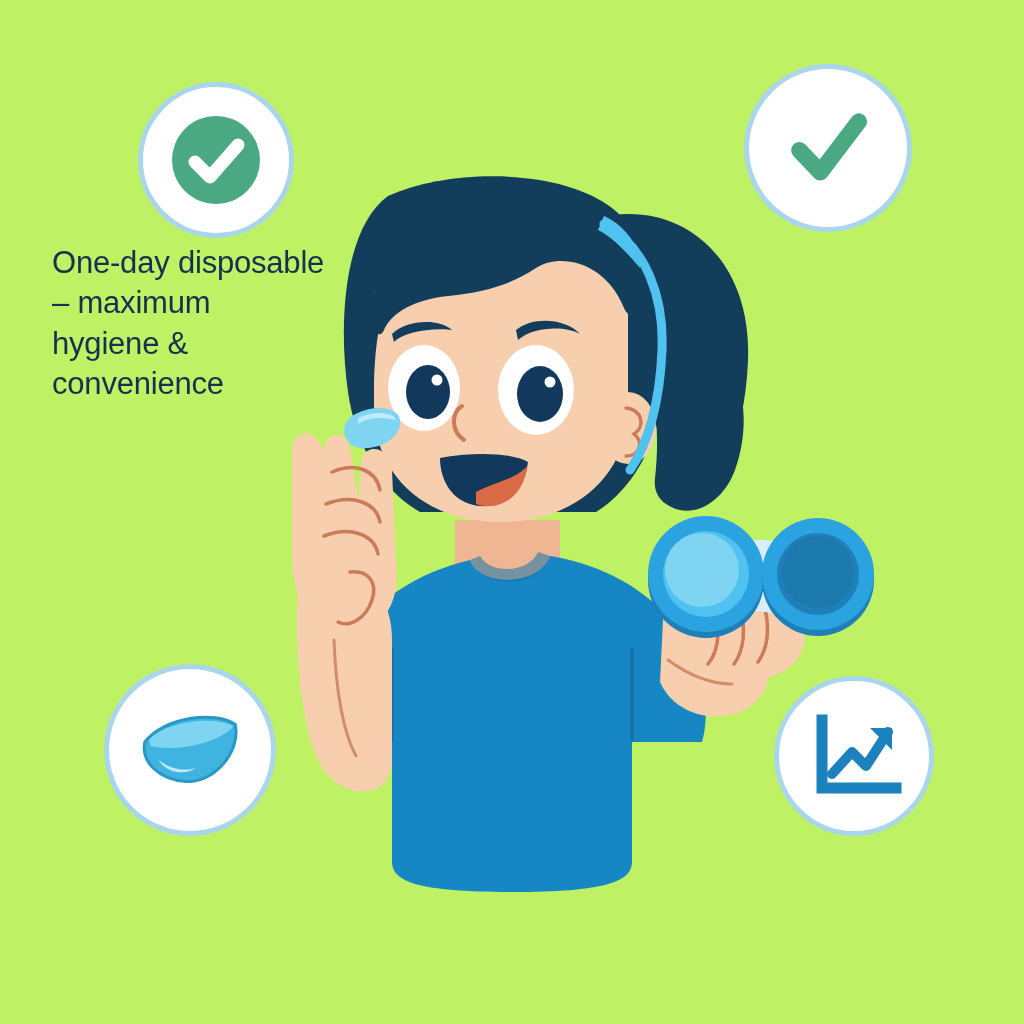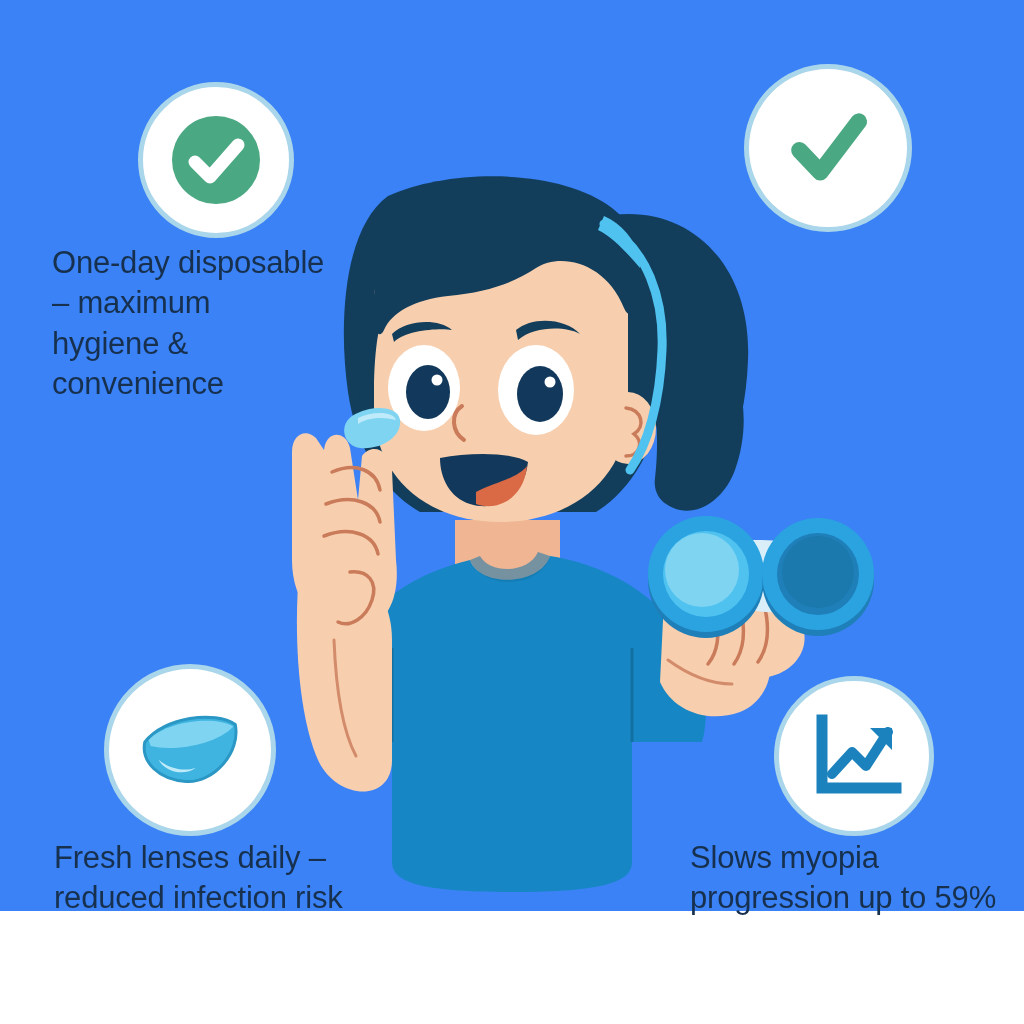--- a/index.html
+++ b/index.html
@@ -1,22 +1,22 @@
 <!DOCTYPE html>
 <html><head>
 <meta charset="utf-8">
 <style>
   html,body{margin:0;padding:0;}
   body{
     width:1024px;height:1024px;overflow:hidden;
     font-family:"Liberation Sans","DejaVu Sans",sans-serif;
   }
   #canvas{
-    position:relative;width:1024px;height:911px;
-    background:#3b82f6;
+    position:relative;width:1024px;height:1024px;
+    background:#bef264;
   }
   .badge{
     position:absolute;border-radius:50%;
     background:#ffffff;
     box-sizing:border-box;
     display:flex;align-items:center;justify-content:center;
   }
   .badge.ring{border:5px solid #a9d6ea;}
   .feature-text{
     position:absolute;
@@ -181,26 +181,22 @@
     <svg width="118" height="118" viewBox="0 0 120 120">
       <path d="M14 52 C 34 26, 86 20, 106 34
                C 112 62, 84 94, 56 92
                C 28 90, 10 72, 14 52 Z" fill="#3fb4e0" stroke="#2a97c4" stroke-width="3"></path>
       <path d="M18 50 C 36 30, 86 25, 104 36
                C 88 54, 44 62, 20 56 Z" fill="#7fd4f2"></path>
       <path d="M28 70 C 40 80, 56 82, 66 78
                C 56 86, 36 84, 28 70 Z" fill="#bfeaf9"></path>
     </svg>
   </div>
-  <div class="feature-text" id="text-fresh">Fresh lenses daily –
-reduced infection risk</div>
 
   <div class="badge ring" id="badge-myopia">
     <svg width="100" height="100" viewBox="0 0 100 100">
       <path d="M18 14 L18 82 L92 82" stroke="#1b82bd" stroke-width="11" fill="none" stroke-linecap="square" stroke-linejoin="miter"></path>
       <path d="M28 68 L48 46 L62 60 L84 26" stroke="#1b82bd" stroke-width="10" fill="none" stroke-linecap="round" stroke-linejoin="round"></path>
       <path d="M66 22 L88 22 L88 44 Z" fill="#1b82bd"></path>
     </svg>
   </div>
-  <div class="feature-text ft-right" id="text-myopia">Slows myopia
-progression up to 59%</div>
 
 </div>
 
 </body></html>

